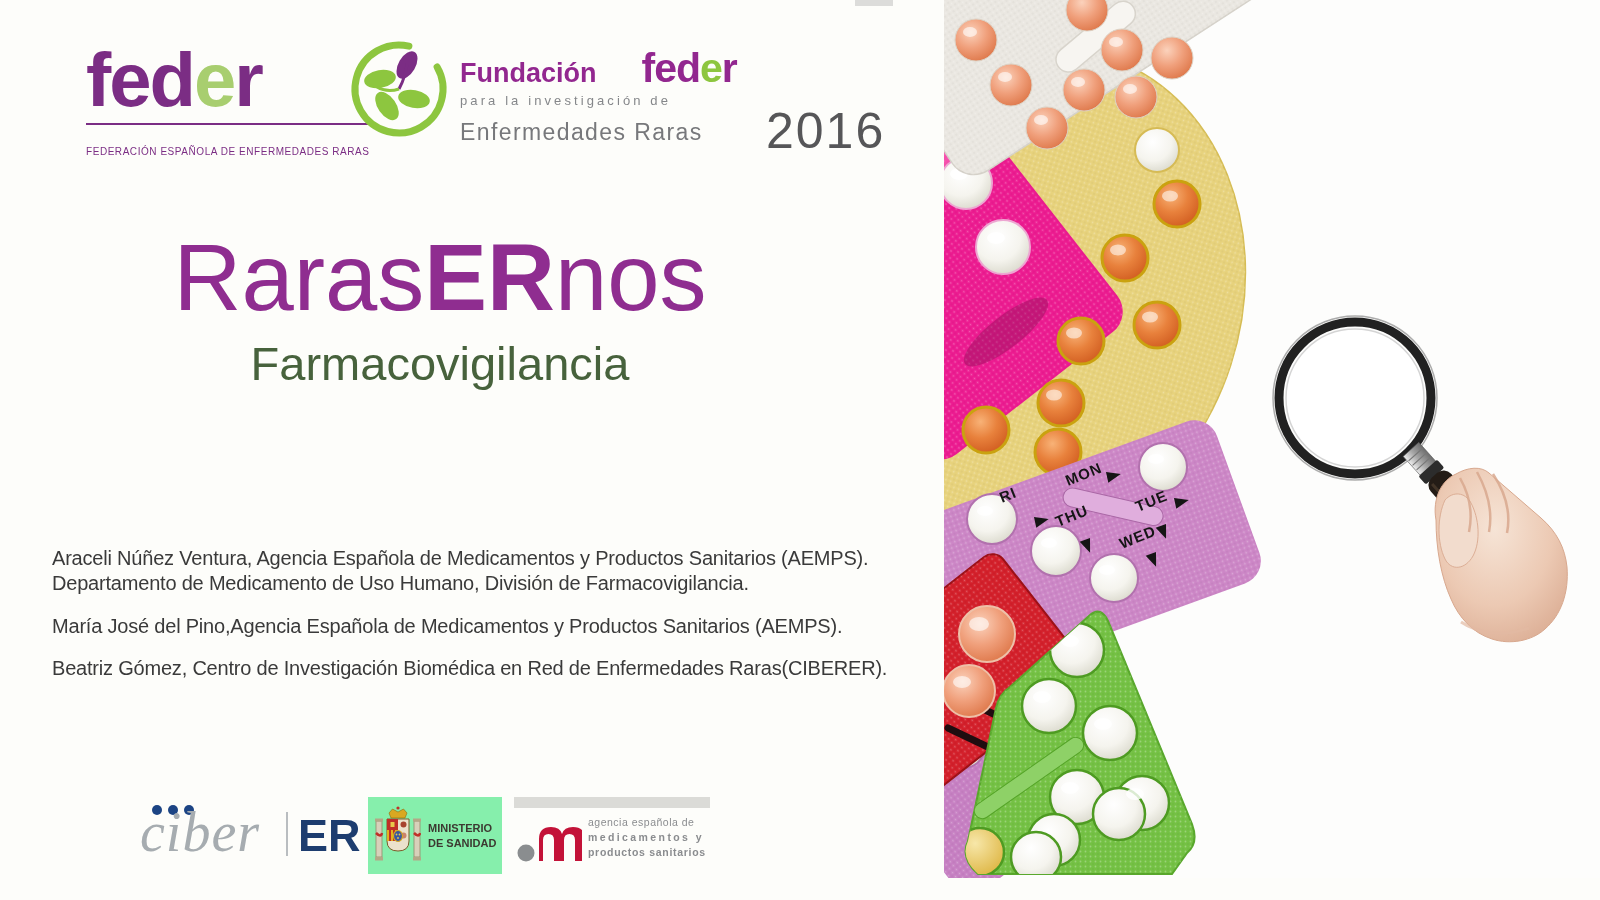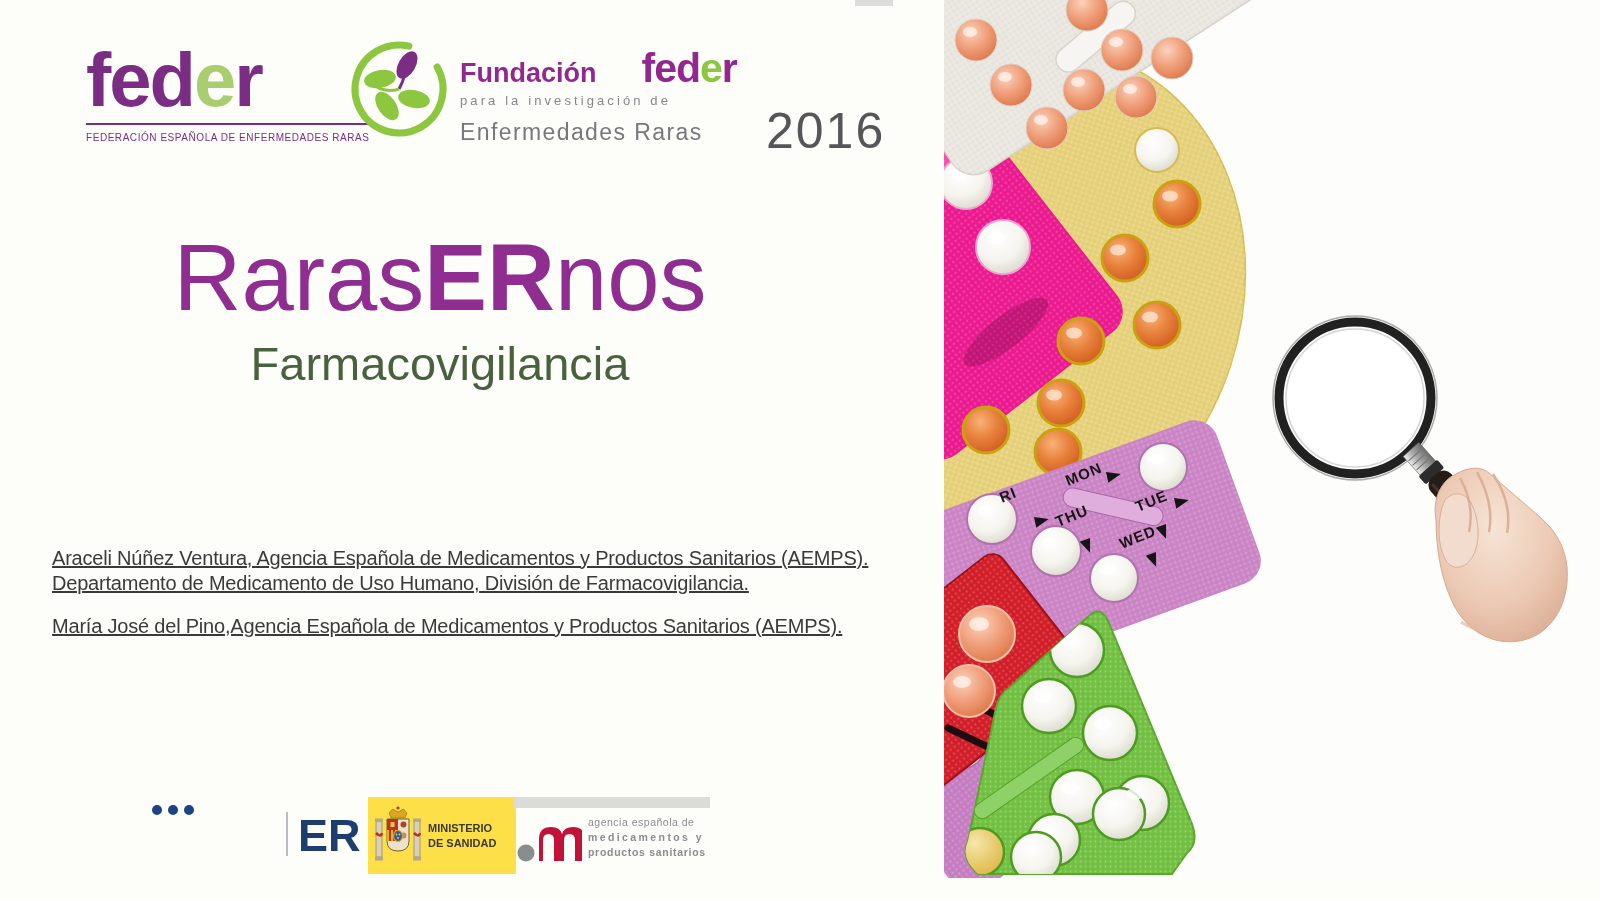--- a/index.html
+++ b/index.html
@@ -7,21 +7,21 @@
     width:1600px;height:900px;position:relative;overflow:hidden;
     background:#fdfdfa;
     font-family:"Liberation Sans",sans-serif;
   }
   .abs{position:absolute;}
 
   
   .feder-logo{left:86px;top:44px;}
   .feder-word{font-size:76px;font-weight:bold;letter-spacing:-2px;line-height:0.95;color:#7b2d84;}
   .feder-word .grn{color:#a8ce6f;}
-  .feder-tagline{margin-top:7px;border-top:2px solid #7b2d84;padding-top:7px;
+  .feder-tagline{margin-top:7px;border-top:2px solid #7b2d84;padding-top:21px;
     font-size:10px;letter-spacing:.55px;color:#7b2d84;width:max-content;}
 
   .fundacion-logo{left:346px;top:36px;display:flex;align-items:flex-start;}
   .fund-text{margin-left:8px;padding-top:16px;}
   .fund-row1{display:flex;align-items:baseline;gap:36px;}
   .fund-name{font-size:27px;font-weight:bold;color:#92278f;margin-right:9px;}
   .fund-word{font-size:41px;font-weight:bold;color:#92278f;letter-spacing:-1px;line-height:.8;}
   .fund-word .grn{color:#8dc63f;}
   .fund-sub1{font-size:13px;color:#85878a;letter-spacing:3.1px;margin-top:4px;}
   .fund-sub2{font-size:23px;color:#77787b;letter-spacing:1.4px;margin-top:11px;}
@@ -29,32 +29,32 @@
   .year{left:766px;top:102px;font-size:50px;color:#565658;letter-spacing:2px;}
 
   
   .title-block{left:40px;top:230px;width:800px;text-align:center;color:#8f2d90;line-height:1.02;}
   .title-l1{font-size:94px;font-weight:400;}
   .title-l1 b,.title-l2 b{font-weight:bold;}
   .title-l2{font-size:82px;margin-top:16px;}
   .title-l3{font-size:47px;color:#47623c;margin-top:14px;}
 
   
-  .authors{left:52px;top:546px;width:838px;font-size:20px;color:#3a3a3a;line-height:1.27;letter-spacing:-.2px;text-decoration:underline;}
+  .authors{left:52px;top:546px;width:838px;font-size:20px;color:#3a3a3a;line-height:1.27;letter-spacing:-.2px;}
   .authors p{margin:0 0 17px 0;}
 
   
   .ciber{left:138px;top:796px;width:220px;height:72px;}
   .ciber .dot{position:absolute;width:10px;height:10px;border-radius:50%;background:#1c4484;top:9px;}
   .ciber-word{position:absolute;left:2px;top:4px;font-family:"Liberation Serif",serif;font-style:italic;
     font-size:56px;color:#a6acb0;letter-spacing:1px;}
   .ciber-bar{position:absolute;left:148px;top:16px;width:2px;height:44px;background:#b9bdc0;}
   .ciber-er{position:absolute;left:160px;top:14px;font-size:45px;font-weight:bold;color:#1d3d6f;}
 
-  .ministerio{left:368px;top:797px;width:148px;height:77px;background:#fde047;display:flex;align-items:center;}
+  .ministerio{left:368px;top:797px;width:134px;height:77px;background:#86efac;display:flex;align-items:center;}
   .min-text{margin-left:7px;font-size:11px;font-weight:bold;color:#3c3931;line-height:1.35;}
 
   .graybar{left:514px;top:797px;width:196px;height:11px;background:#dbdbd7;}
 
   .aemps{left:516px;top:815px;display:flex;align-items:flex-start;}
   .aemps-text{margin-left:6px;font-size:10.5px;color:#8a8c8f;line-height:1.45;}
   .aemps-l1{letter-spacing:.5px;}
   .aemps-l2{font-weight:bold;letter-spacing:2.4px;}
   .aemps-l3{font-weight:bold;letter-spacing:.7px;}
 
@@ -95,26 +95,28 @@
 <div class="abs top-strip"></div>
 
 <div class="abs title-block">
   <div class="title-l1"><span>Raras</span><b>ER</b><span>nos</span></div>
   <div class="title-l3">Farmacovigilancia</div>
 </div>
 
 <div class="abs authors">
   <p>Araceli Núñez Ventura, Agencia Española de Medicamentos y Productos Sanitarios (AEMPS). Departamento de Medicamento de Uso Humano, División de Farmacovigilancia.</p>
   <p>María José del Pino,Agencia Española de Medicamentos y Productos Sanitarios (AEMPS).</p>
+  <p>Beatriz Gómez, Centro de Investigación Biomédica en Red de Enfermedades Raras(CIBERER).</p>
 </div>
 
 <div class="abs ciber">
   <span class="dot" style="left:14px"></span>
   <span class="dot" style="left:30px"></span>
   <span class="dot" style="left:46px"></span>
+  <span class="ciber-word">ciber</span>
   <span class="ciber-bar"></span>
   <span class="ciber-er">ER</span>
 </div>
 
 <div class="abs ministerio">
   <svg width="46" height="62" viewBox="0 0 46 62" style="margin-left:7px">
     <rect x="1" y="16" width="6" height="36" fill="#d8d0ba" stroke="#96876a" stroke-width="0.8"></rect>
     <rect x="39" y="16" width="6" height="36" fill="#d8d0ba" stroke="#96876a" stroke-width="0.8"></rect>
     <rect x="0" y="13.5" width="8" height="3" fill="#b3a887"></rect>
       <rect x="38" y="13.5" width="8" height="3" fill="#b3a887"></rect>

